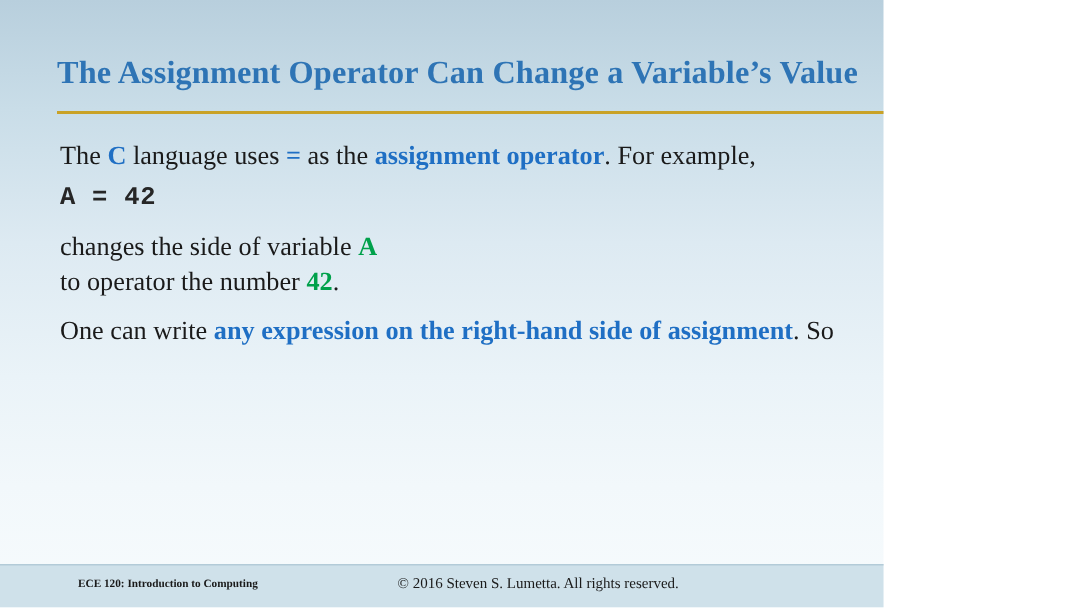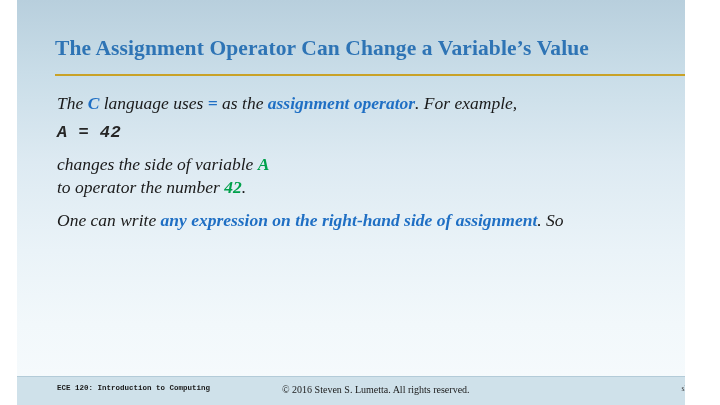--- a/index.html
+++ b/index.html
@@ -7,26 +7,25 @@
     padding: 0;
   }
   body {
     width: 720px;
     height: 405px;
     overflow: hidden;
     font-family: "Liberation Serif", serif;
   }
   .slide {
     position: relative;
-    width: 668px;
+    width: 589px;
     height: 405px;
     box-sizing: border-box;
     background: linear-gradient(to bottom, #b8cfdd 0%, #c9dde8 18%, #ddeaf2 40%, #eaf3f8 62%, #f2f8fb 80%, #f7fbfd 100%);
     overflow: hidden;
-    margin-left: 17px;
   }
   .title {
     position: absolute;
     left: 38px;
     top: 36px;
     width: 650px;
     font-size: 21.5px;
     font-weight: bold;
     color: #2E74B5;
     letter-spacing: 0.1px;
@@ -41,21 +40,20 @@
     background: #C9A227;
   }
   .body {
     position: absolute;
     left: 40px;
     top: 92px;
     width: 646px;
     font-size: 17.5px;
     color: #1a1a1a;
     line-height: 1.28;
-    font-style: italic;
   }
   .para {
     margin: 0 0 2px 0;
   }
   .gap-med { height: 9px; }
   .blue {
     color: #1F6FC4;
     font-weight: bold;
   }
   .green {
@@ -75,26 +73,26 @@
     position: absolute;
     bottom: 0;
     left: 0;
     width: 720px;
     height: 28px;
     background: #cfe1ea;
     border-top: 1px solid #b3cbd8;
   }
   .footer-left {
     position: absolute;
-    left: 40px;
+    left: 52px;
     top: 7px;
     font-size: 7.5px;
     font-weight: bold;
     color: #1a1a1a;
-    font-family: Liberation Mono, monospace;
+    font-family: Liberation Serif, serif;
   }
   .footer-center {
     position: absolute;
     left: 265px;
     top: 7px;
     font-size: 10px;
     color: #1a1a1a;
   }
   .footer-right {
     position: absolute;

